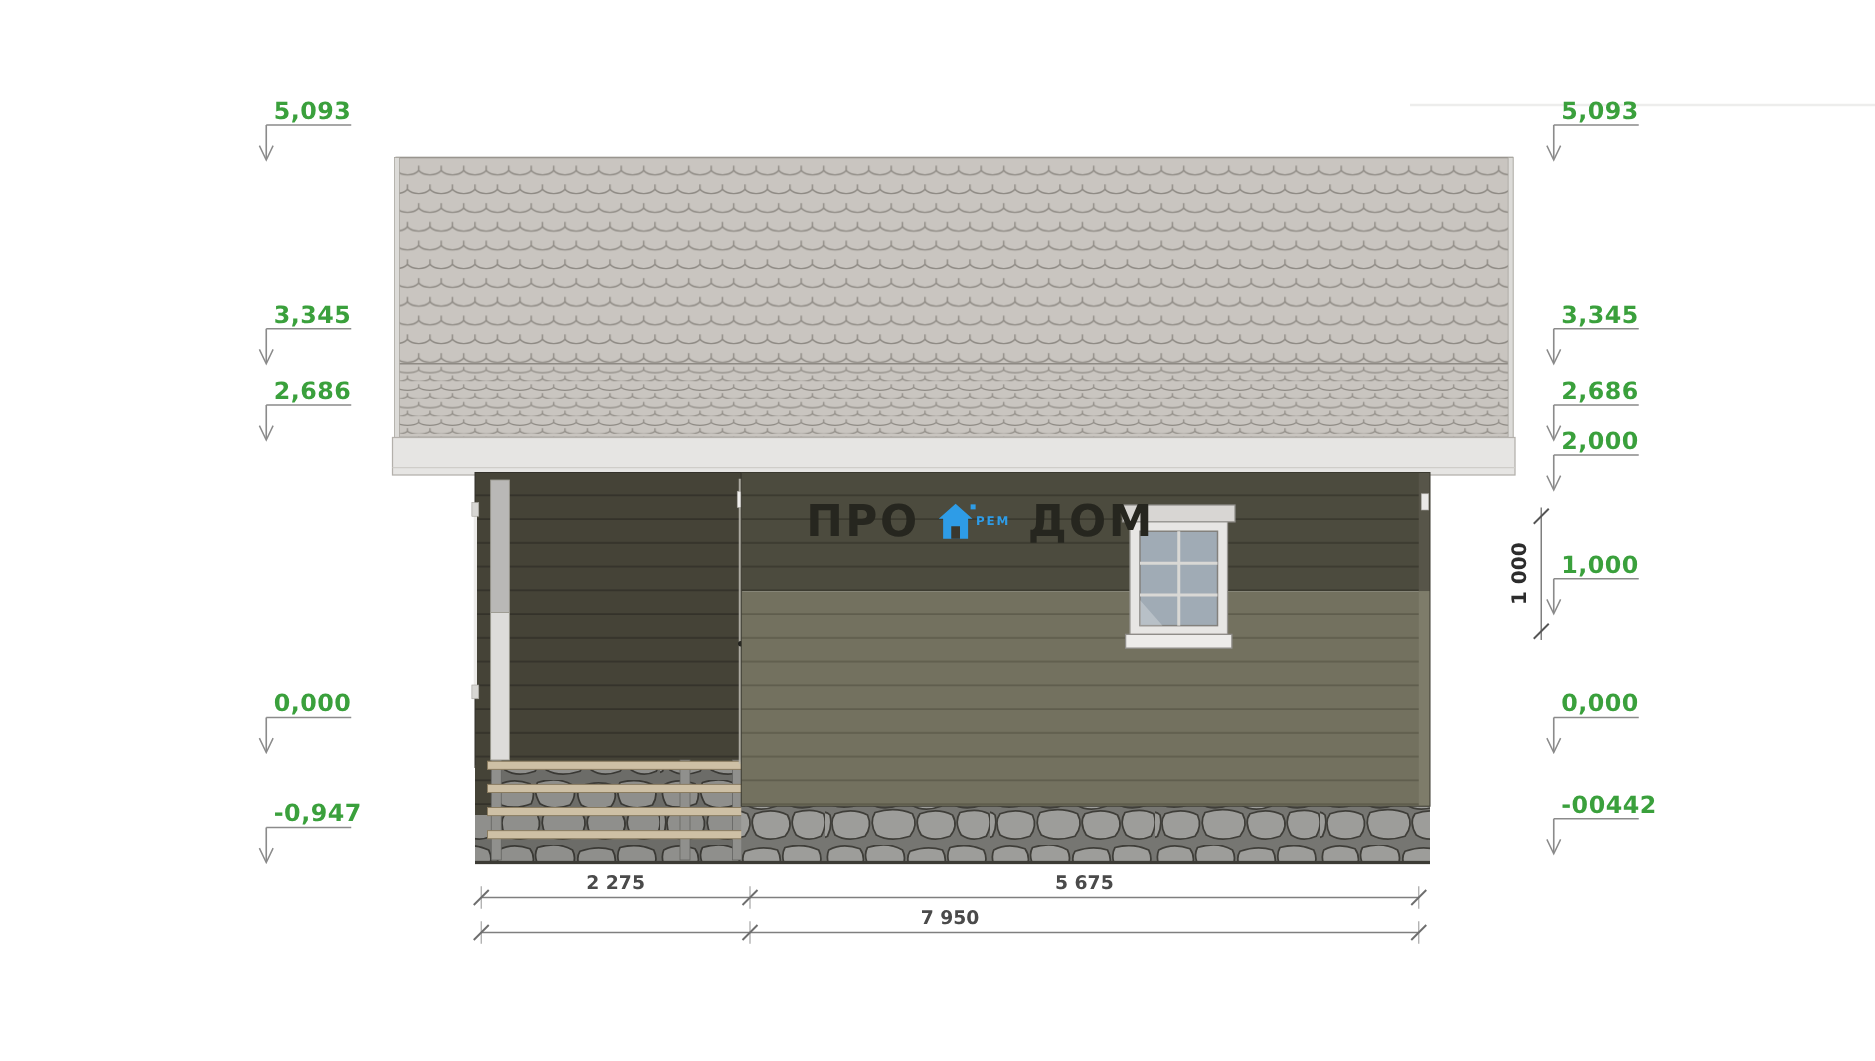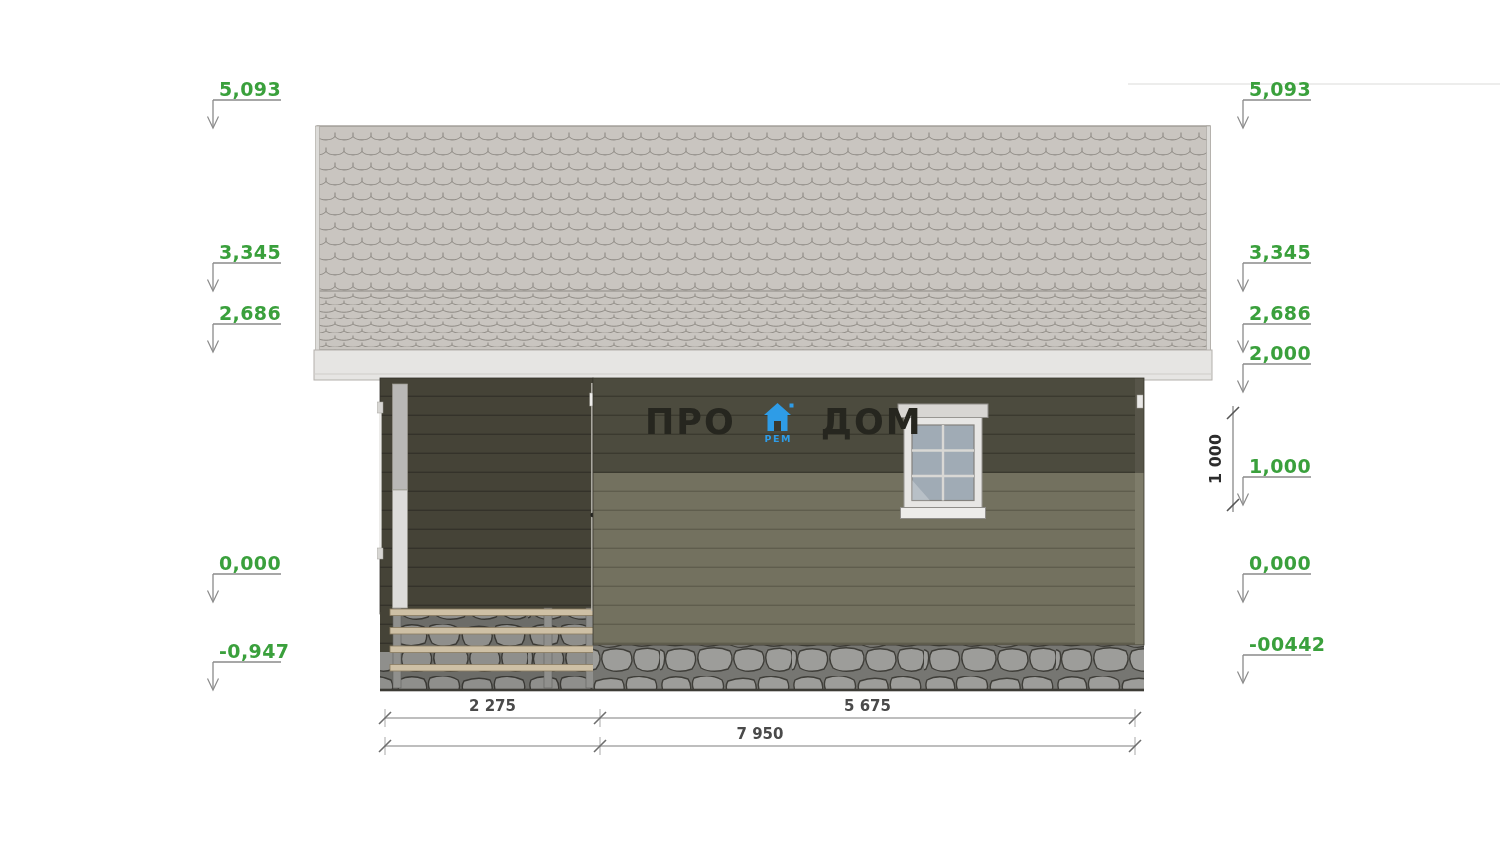--- a/index.html
+++ b/index.html
@@ -7,23 +7,23 @@
   body{position:relative;background:#ffffff;font-family:"DejaVu Sans","Liberation Sans",sans-serif;overflow:hidden}
   #canvas{position:absolute;left:0;top:0;width:1500px;height:849px}
   #house-svg,#dim-layer{position:absolute;left:0;top:0}
   #dim-layer{z-index:6}
   #marker-layer{position:absolute;left:0;top:0;width:1500px;height:849px;z-index:7}
   .lvl-marker{position:absolute;width:92px;height:50px}
   .lvl-marker svg{position:absolute;left:0;top:0}
   .lvl-label{position:absolute;left:16px;top:0;height:19px;line-height:19px;
              font-size:19px;font-weight:bold;color:var(--accent-green);
              letter-spacing:0.4px;white-space:nowrap}
-  #logo{position:absolute;left:645px;top:400px;display:flex;align-items:center;gap:27px;z-index:5}
+  #logo{position:absolute;left:645px;top:400px;display:flex;align-items:flex-start;gap:14px;z-index:5}
   .logo-word{font-size:35px;line-height:37px;font-weight:bold;color:var(--logo-text);letter-spacing:2px}
-  .logo-mid{display:flex;flex-direction:column;align-items:center;margin-top:2px}
+  .logo-mid{display:flex;flex-direction:row;align-items:center;margin-top:2px}
   .logo-sub{font-size:9.5px;font-weight:bold;color:var(--logo-blue);letter-spacing:1.5px;margin-top:1px}
 </style>
 </head>
 <body>
 
 <div id="canvas">
 
   <svg id="house-svg" width="1500" height="849" viewBox="0 0 1500 849">
     <defs>
       <pattern id="shingle-big" width="36" height="30" x="317" y="126" patternUnits="userSpaceOnUse">
@@ -223,21 +223,21 @@
         </svg>
         <span class="lvl-label">2,686</span>
       </div>
       <div class="lvl-marker" style="left: 1233px; top: 344px;">
         <svg width="92" height="50">
           <path d="M10,20 H78 M10,20 V47" fill="none" stroke="#8b8b8b" stroke-width="1.3"></path>
           <path d="M4.5,36.5 L10,48 L15.5,36.5" fill="none" stroke="#8b8b8b" stroke-width="1.2"></path>
         </svg>
         <span class="lvl-label">2,000</span>
       </div>
-      <div class="lvl-marker" style="left: 1233px; top: 457px;">
+      <div class="lvl-marker" style="left: 1233px; top: 443px;">
         <svg width="92" height="50">
           <path d="M10,20 H78 M10,20 V47" fill="none" stroke="#8b8b8b" stroke-width="1.3"></path>
           <path d="M4.5,36.5 L10,48 L15.5,36.5" fill="none" stroke="#8b8b8b" stroke-width="1.2"></path>
         </svg>
         <span class="lvl-label">1,000</span>
       </div>
       <div class="lvl-marker" style="left: 1233px; top: 554px;">
         <svg width="92" height="50">
           <path d="M10,20 H78 M10,20 V47" fill="none" stroke="#8b8b8b" stroke-width="1.3"></path>
           <path d="M4.5,36.5 L10,48 L15.5,36.5" fill="none" stroke="#8b8b8b" stroke-width="1.2"></path>

